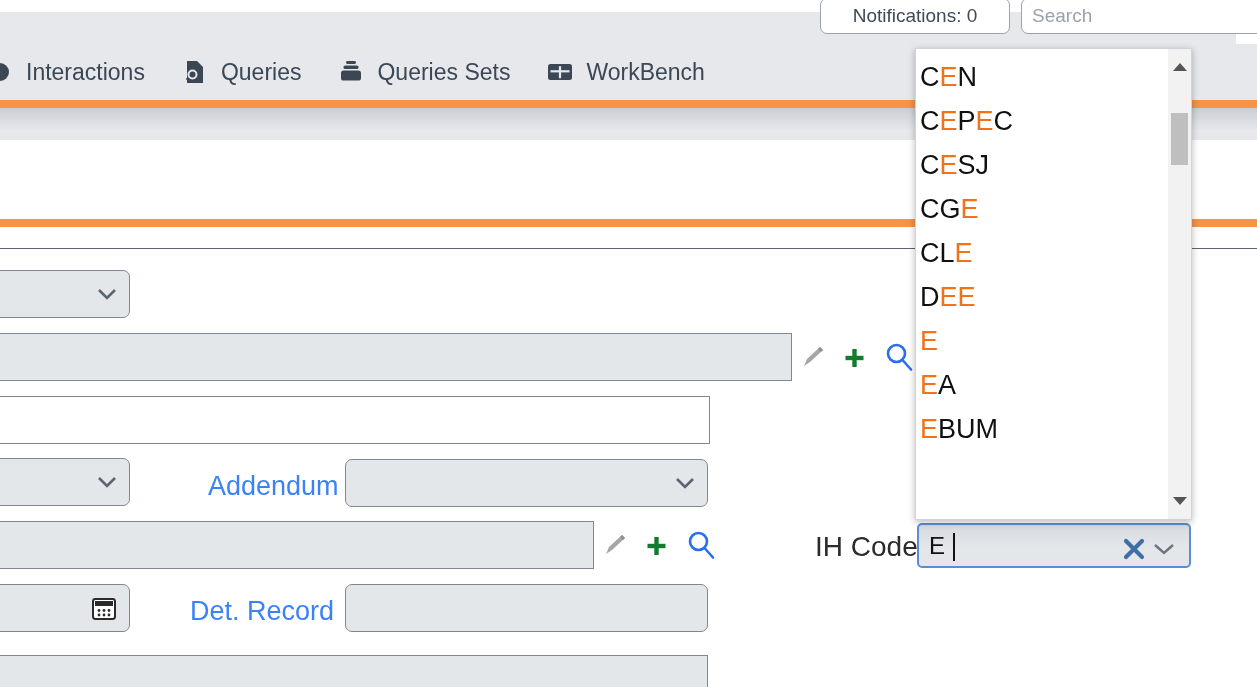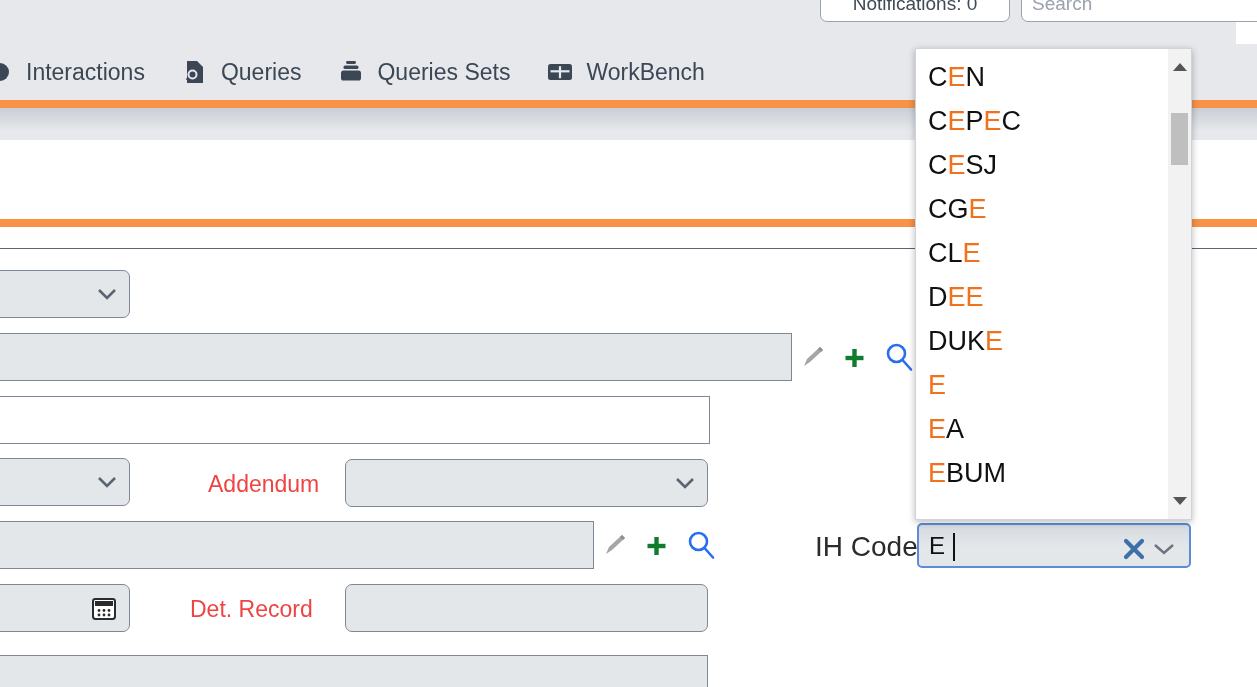--- a/index.html
+++ b/index.html
@@ -5,21 +5,21 @@
   * { box-sizing: border-box; margin:0; padding:0; }
   html, body { width:1257px; height:687px; overflow:hidden; }
   body {
     font-family: "Liberation Sans", sans-serif;
     background:#ffffff;
     position:relative;
   }
 
   
   .topbar{
-    position:absolute; left:0; top:0; width:1236px; height:44px;
+    position:absolute; left:0; top:12px; width:1236px; height:44px;
     background:#e6e8eb;
   }
   .notif-btn{
     position:absolute; left:820px; top:-14px; width:190px; height:36px;
     border:1px solid #9aa2ad; border-radius:7px; background:#ffffff;
     color:#3f4a58; font-size:19px; line-height:34px; text-align:center;
     white-space:nowrap; overflow:hidden;
   }
   .search-box{
     position:absolute; left:1021px; top:-14px; width:260px; height:36px;
@@ -64,21 +64,21 @@
     position:absolute; background:#e4e7ea;
     border:1px solid #7e8895; border-radius:7px;
   }
   .fld.plain{ background:#ffffff; }
   .fld.flat{ border-radius:0; }
   .chev{
     position:absolute; right:12px; top:50%; transform:translateY(-50%);
     width:20px; height:12px;
   }
   .lbl{
-    position:absolute; color:#ef4444; font-size:23px; white-space:nowrap;
+    position:absolute; color:#3b82f6; font-size:27px; white-space:nowrap;
   }
 
   .icon-row{ position:absolute; display:flex; align-items:center; gap:14px; }
   .ibtn{ cursor:pointer; display:block; }
 
   
   .ih-label{ position:absolute; left:815px; top:531px; font-size:28px; color:#2b2b2b; }
   .ih-input{
     position:absolute; left:917px; top:523px; width:274px; height:45px;
     background:linear-gradient(#d6dae0,#e4e7ea 55%);
@@ -98,21 +98,21 @@
     position:absolute; left:915px; top:48px; width:277px; height:472px;
     background:#ffffff; border:1px solid #cfd4da;
     box-shadow:0 2px 7px rgba(0,0,0,.28);
     overflow:hidden;
   }
   .dd-list{
     position:absolute; left:0; top:0; width:254px; height:472px;
     padding-top:6px;
   }
   .dd-item{
-    height:44px; line-height:44px; padding-left:12px;
+    height:44px; line-height:44px; padding-left:4px;
     font-size:27px; color:#101010; white-space:nowrap; cursor:pointer;
   }
   .dd-item .m{ color:#f2711c; }
   .dd-scroll{
     position:absolute; right:0; top:0; width:23px; height:472px;
     background:#f2f2f2; cursor:pointer;
   }
   .dd-arrow{
     position:absolute; left:0; width:23px; height:20px;
     display:flex; align-items:center; justify-content:center;
@@ -276,21 +276,20 @@
 </div>
 
 <div class="dropdown">
   <div class="dd-list" id="dd-list">
       <div class="dd-item"><span>C</span><span class="m">E</span><span>N</span></div>
       <div class="dd-item"><span>C</span><span class="m">E</span><span>P</span><span class="m">E</span><span>C</span></div>
       <div class="dd-item"><span>C</span><span class="m">E</span><span>S</span><span>J</span></div>
       <div class="dd-item"><span>C</span><span>G</span><span class="m">E</span></div>
       <div class="dd-item"><span>C</span><span>L</span><span class="m">E</span></div>
       <div class="dd-item"><span>D</span><span class="m">E</span><span class="m">E</span></div>
-      <div class="dd-item"><span>D</span><span>U</span><span>K</span><span class="m">E</span></div>
       <div class="dd-item"><span class="m">E</span></div>
       <div class="dd-item"><span class="m">E</span><span>A</span></div>
       <div class="dd-item"><span class="m">E</span><span>B</span><span>U</span><span>M</span></div>
     </div>
   <div class="dd-scroll">
     <div class="dd-arrow up">
       <div class="tri up"></div>
     </div>
     <div class="dd-thumb"></div>
     <div class="dd-arrow dn">

